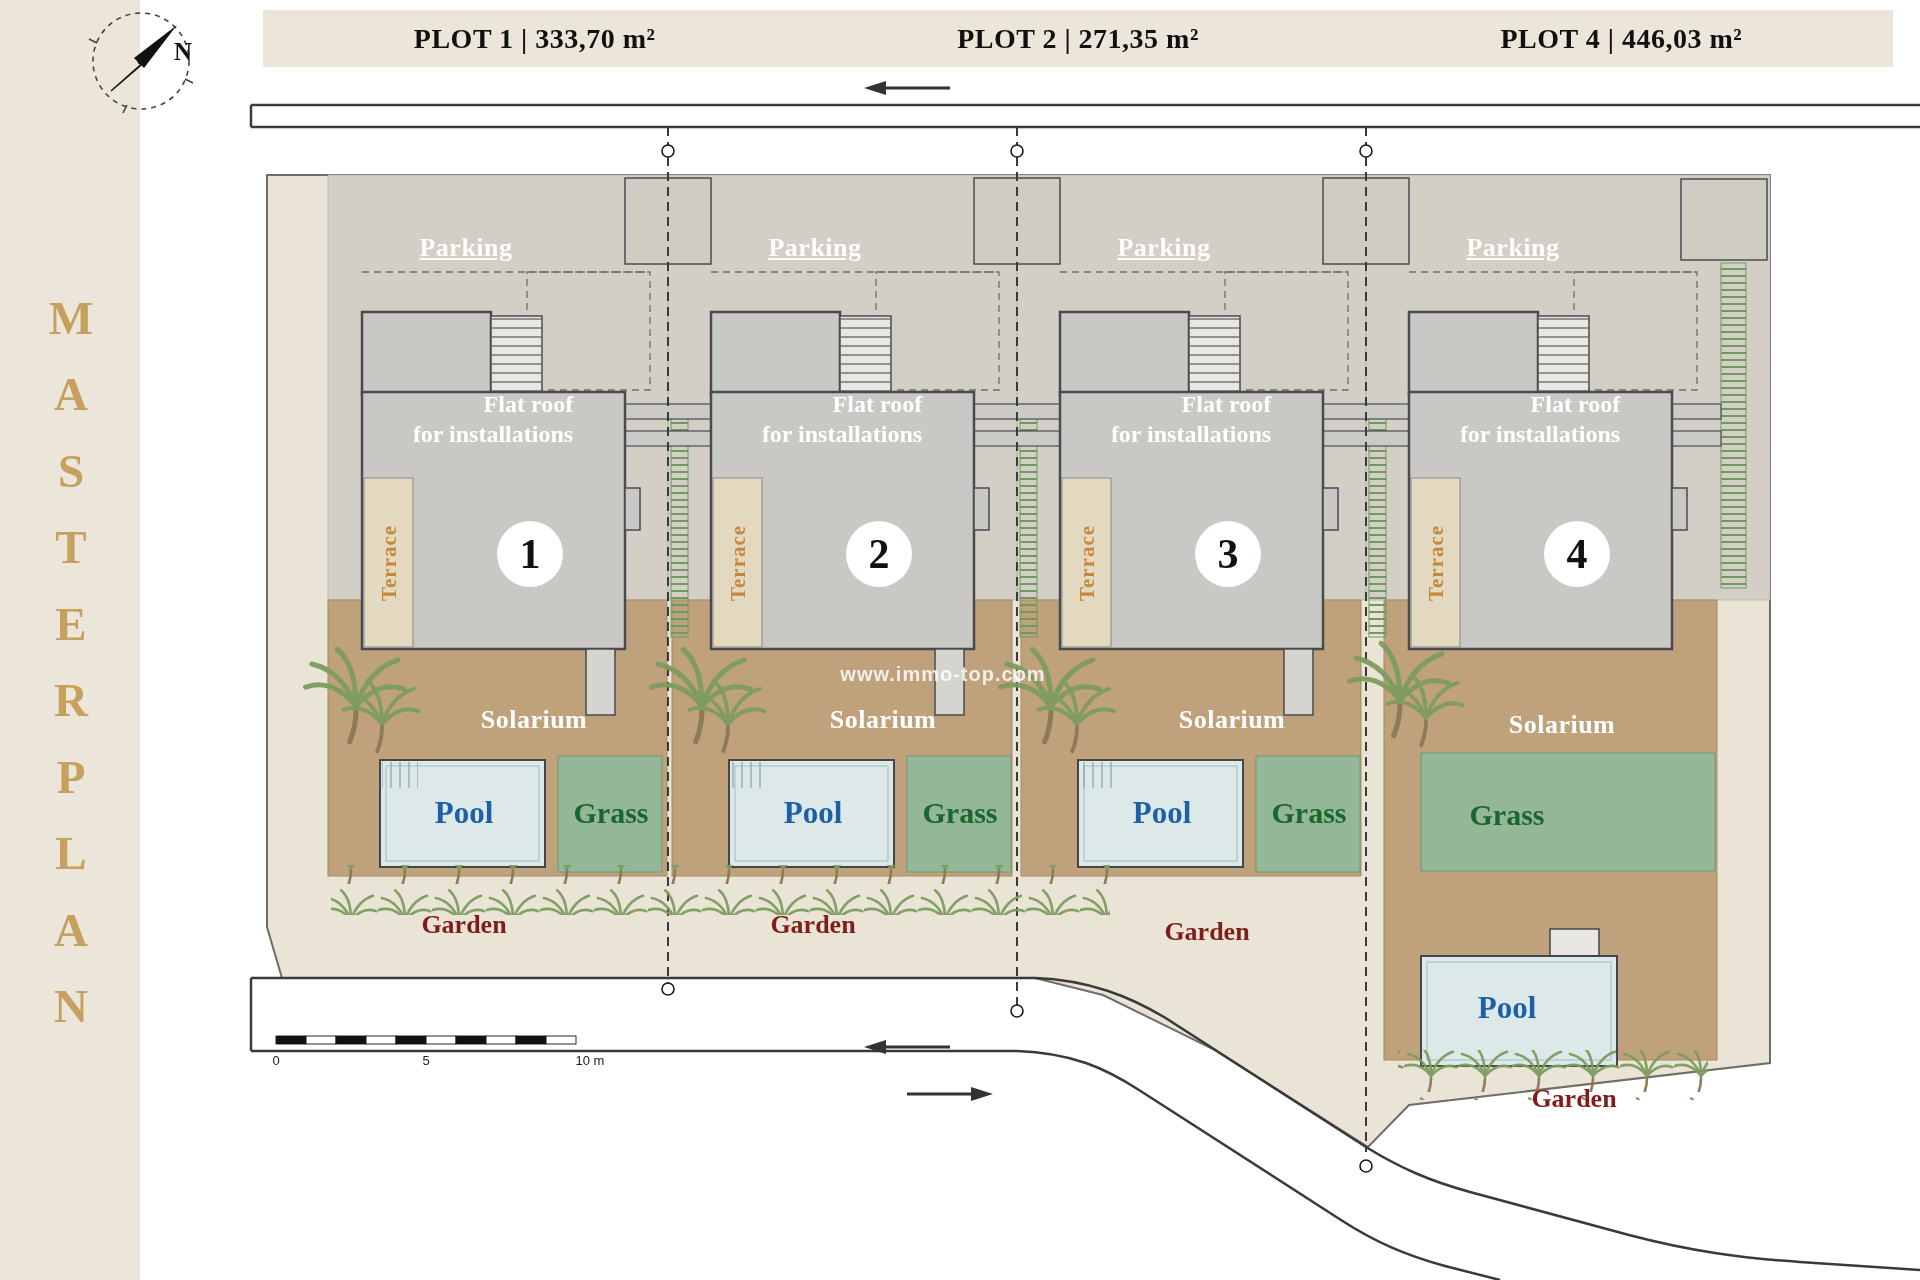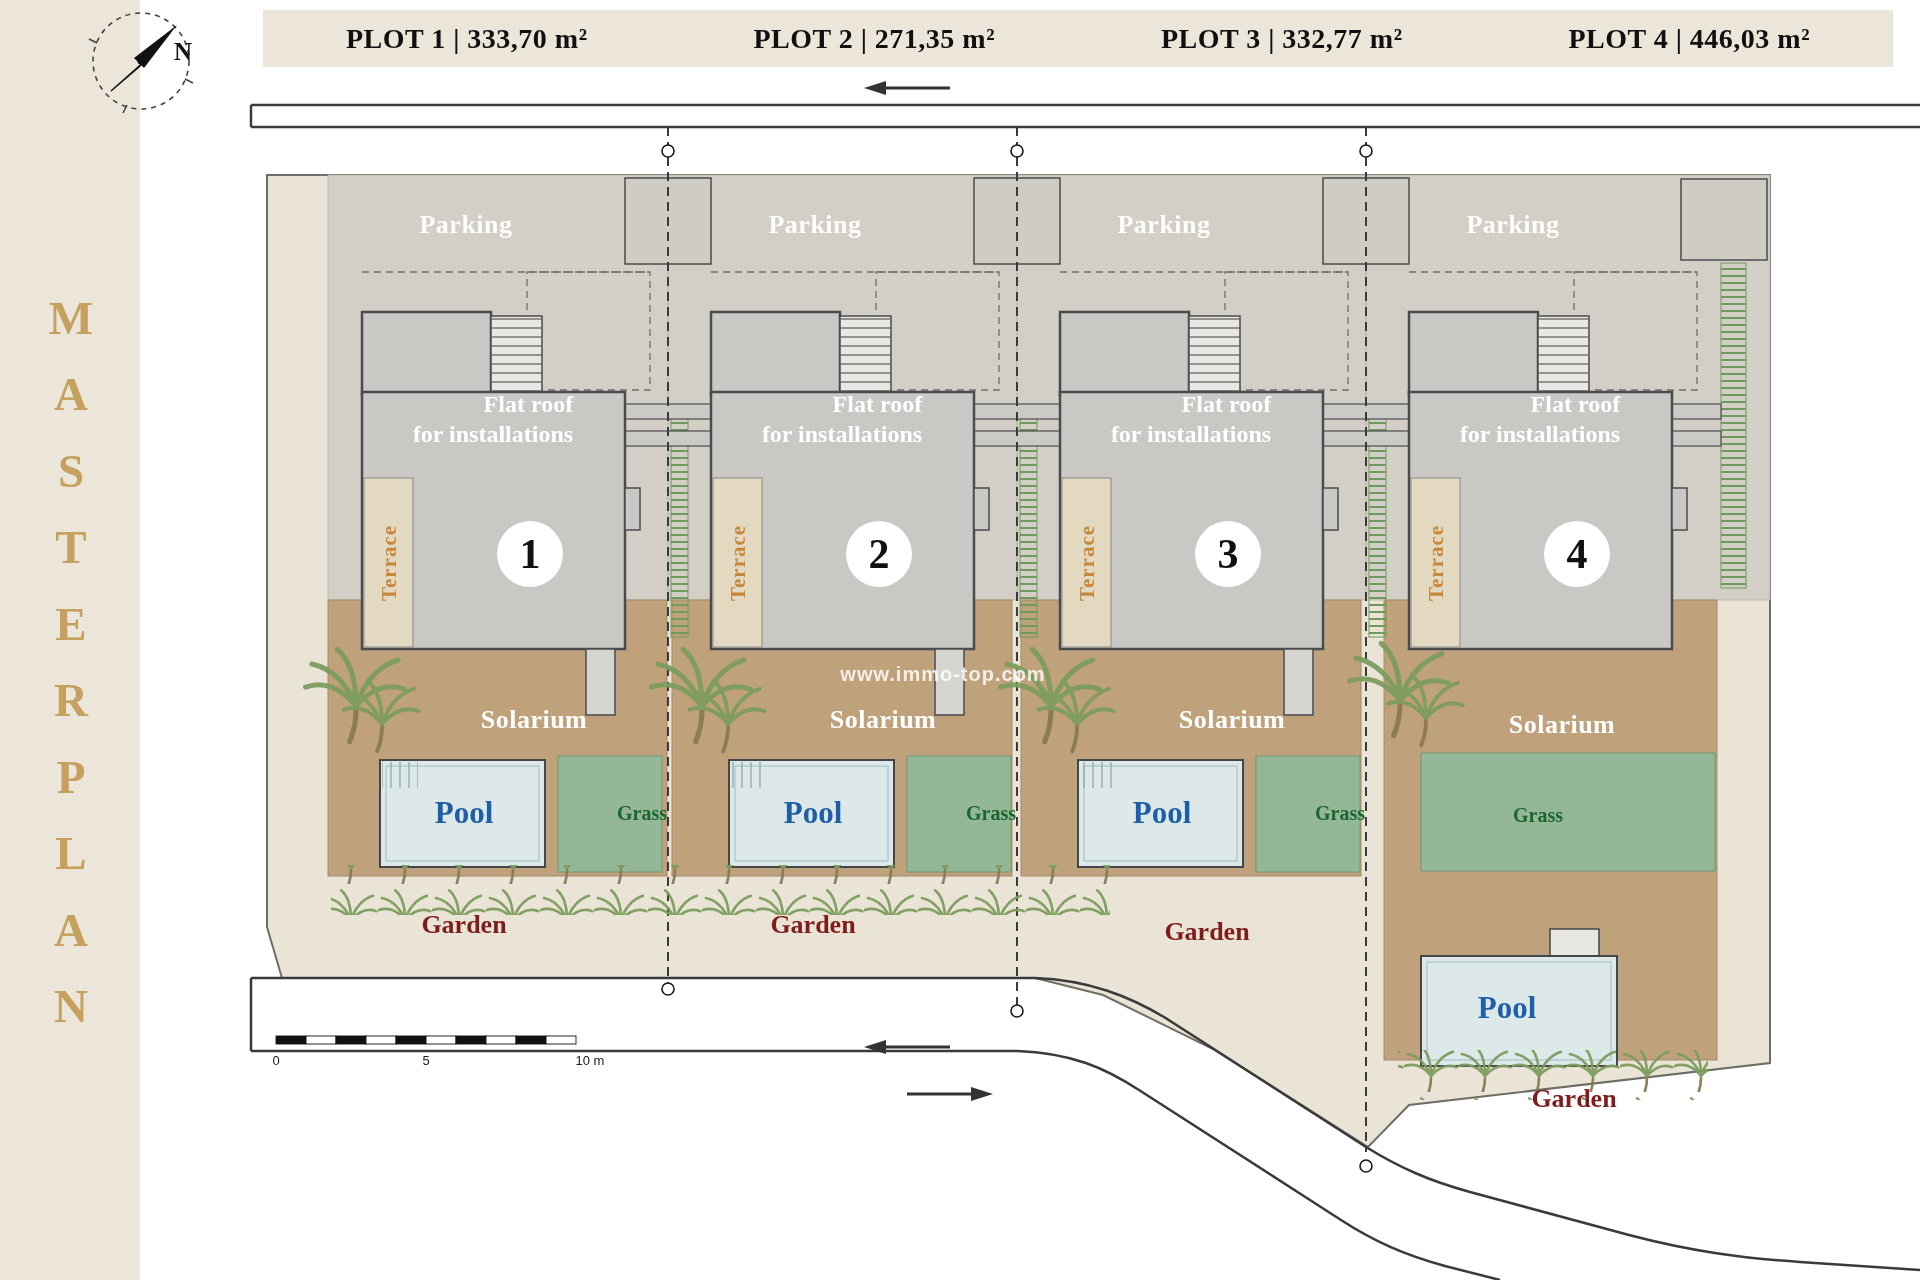--- a/index.html
+++ b/index.html
@@ -11,30 +11,30 @@
       font-size:47px;font-weight:bold;color:#c6a05e;font-family:"Liberation Serif",serif;}
   .header{position:absolute;left:263px;top:10px;width:1630px;height:57px;background:#ebe6d9;
       display:flex;align-items:center;}
   .header .hcell{flex:1;text-align:center;font-weight:bold;font-size:28px;color:#101010;
       letter-spacing:.5px;}
   svg.plan{position:absolute;left:0;top:0;width:1920px;height:1280px;pointer-events:none;}
   .labels{position:absolute;inset:0;pointer-events:none;}
   .lbl{position:absolute;transform:translate(-50%,-50%);font-weight:bold;white-space:nowrap;
       font-family:"Liberation Serif",serif;}
   .plot{position:absolute;inset:0;}
-  .parking{left:calc(var(--L) + 147px);top:225px;color:#fdfdfb;font-size:26px;letter-spacing:.5px;}
+  .parking{left:calc(var(--L) + 147px);top:248px;color:#fdfdfb;font-size:26px;letter-spacing:.5px;text-decoration:underline;}
   .flatroof{left:calc(var(--L) + 174px);top:419px;color:#ffffff;font-size:24px;text-align:right;line-height:1.25;}
   .terrace{left:calc(var(--L) + 70px);top:563px;transform:translate(-50%,-50%) rotate(-90deg);
       color:#c8883c;font-size:21px;letter-spacing:1px;}
   .numcircle{left:calc(var(--L) + 211px);top:554px;width:66px;height:66px;border-radius:50%;
       background:#ffffff;display:flex;align-items:center;justify-content:center;
       font-size:42px;color:#111;}
   .solarium{left:calc(var(--L) + 184px);top:720px;color:#ffffff;font-size:26px;letter-spacing:.5px;margin-left:31px;}
   .pool{left:calc(var(--L) + 145px);top:813px;color:#1e5fa8;font-size:31px;}
-  .grass{left:calc(var(--L) + 292px);top:813px;color:#19662e;font-size:20px;margin-left:31px;}
+  .grass{left:calc(var(--L) + 292px);top:813px;color:#19662e;font-size:30px;}
   .garden{left:calc(var(--L) + 145px);top:925px;color:#7f1d1d;font-size:26px;}
   .p3 .garden{left:calc(var(--L) + 190px);top:932px;}
   .p4 .solarium{left:calc(var(--L) + 165px);top:725px;}
   .p4 .grass{left:calc(var(--L) + 141px);top:815px;}
   .p4 .pool{left:calc(var(--L) + 141px);top:1008px;}
   .p4 .garden{left:calc(var(--L) + 208px);top:1099px;}
   .watermark{left:943px;top:674px;color:rgba(255,255,255,.82);font-size:20px;
       font-family:"Liberation Sans",sans-serif;letter-spacing:1px;}
   .north{left:183px;top:52px;font-size:25px;color:#111;}
   .scalelbl{font-family:"Liberation Sans",sans-serif;font-size:13px;font-weight:normal;color:#222;}
@@ -251,21 +251,20 @@
     </g>
   </svg>
 
   <div class="labels">
 
     <div class="masterplan-title">MASTERPLAN</div>
 
     <div class="header">
       <span class="hcell">PLOT 1 | 333,70 m²</span>
       <span class="hcell">PLOT 2 | 271,35 m²</span>
-      <span class="hcell">PLOT 3 | 332,77 m²</span>
       <span class="hcell">PLOT 4 | 446,03 m²</span>
     </div>
 
     <div class="lbl north">N</div>
 
     <div class="plot p1" style="--L:319px">
       <div class="lbl parking">Parking</div>
       <div class="lbl flatroof">
         <div>Flat roof</div>
         <div>for installations</div>

